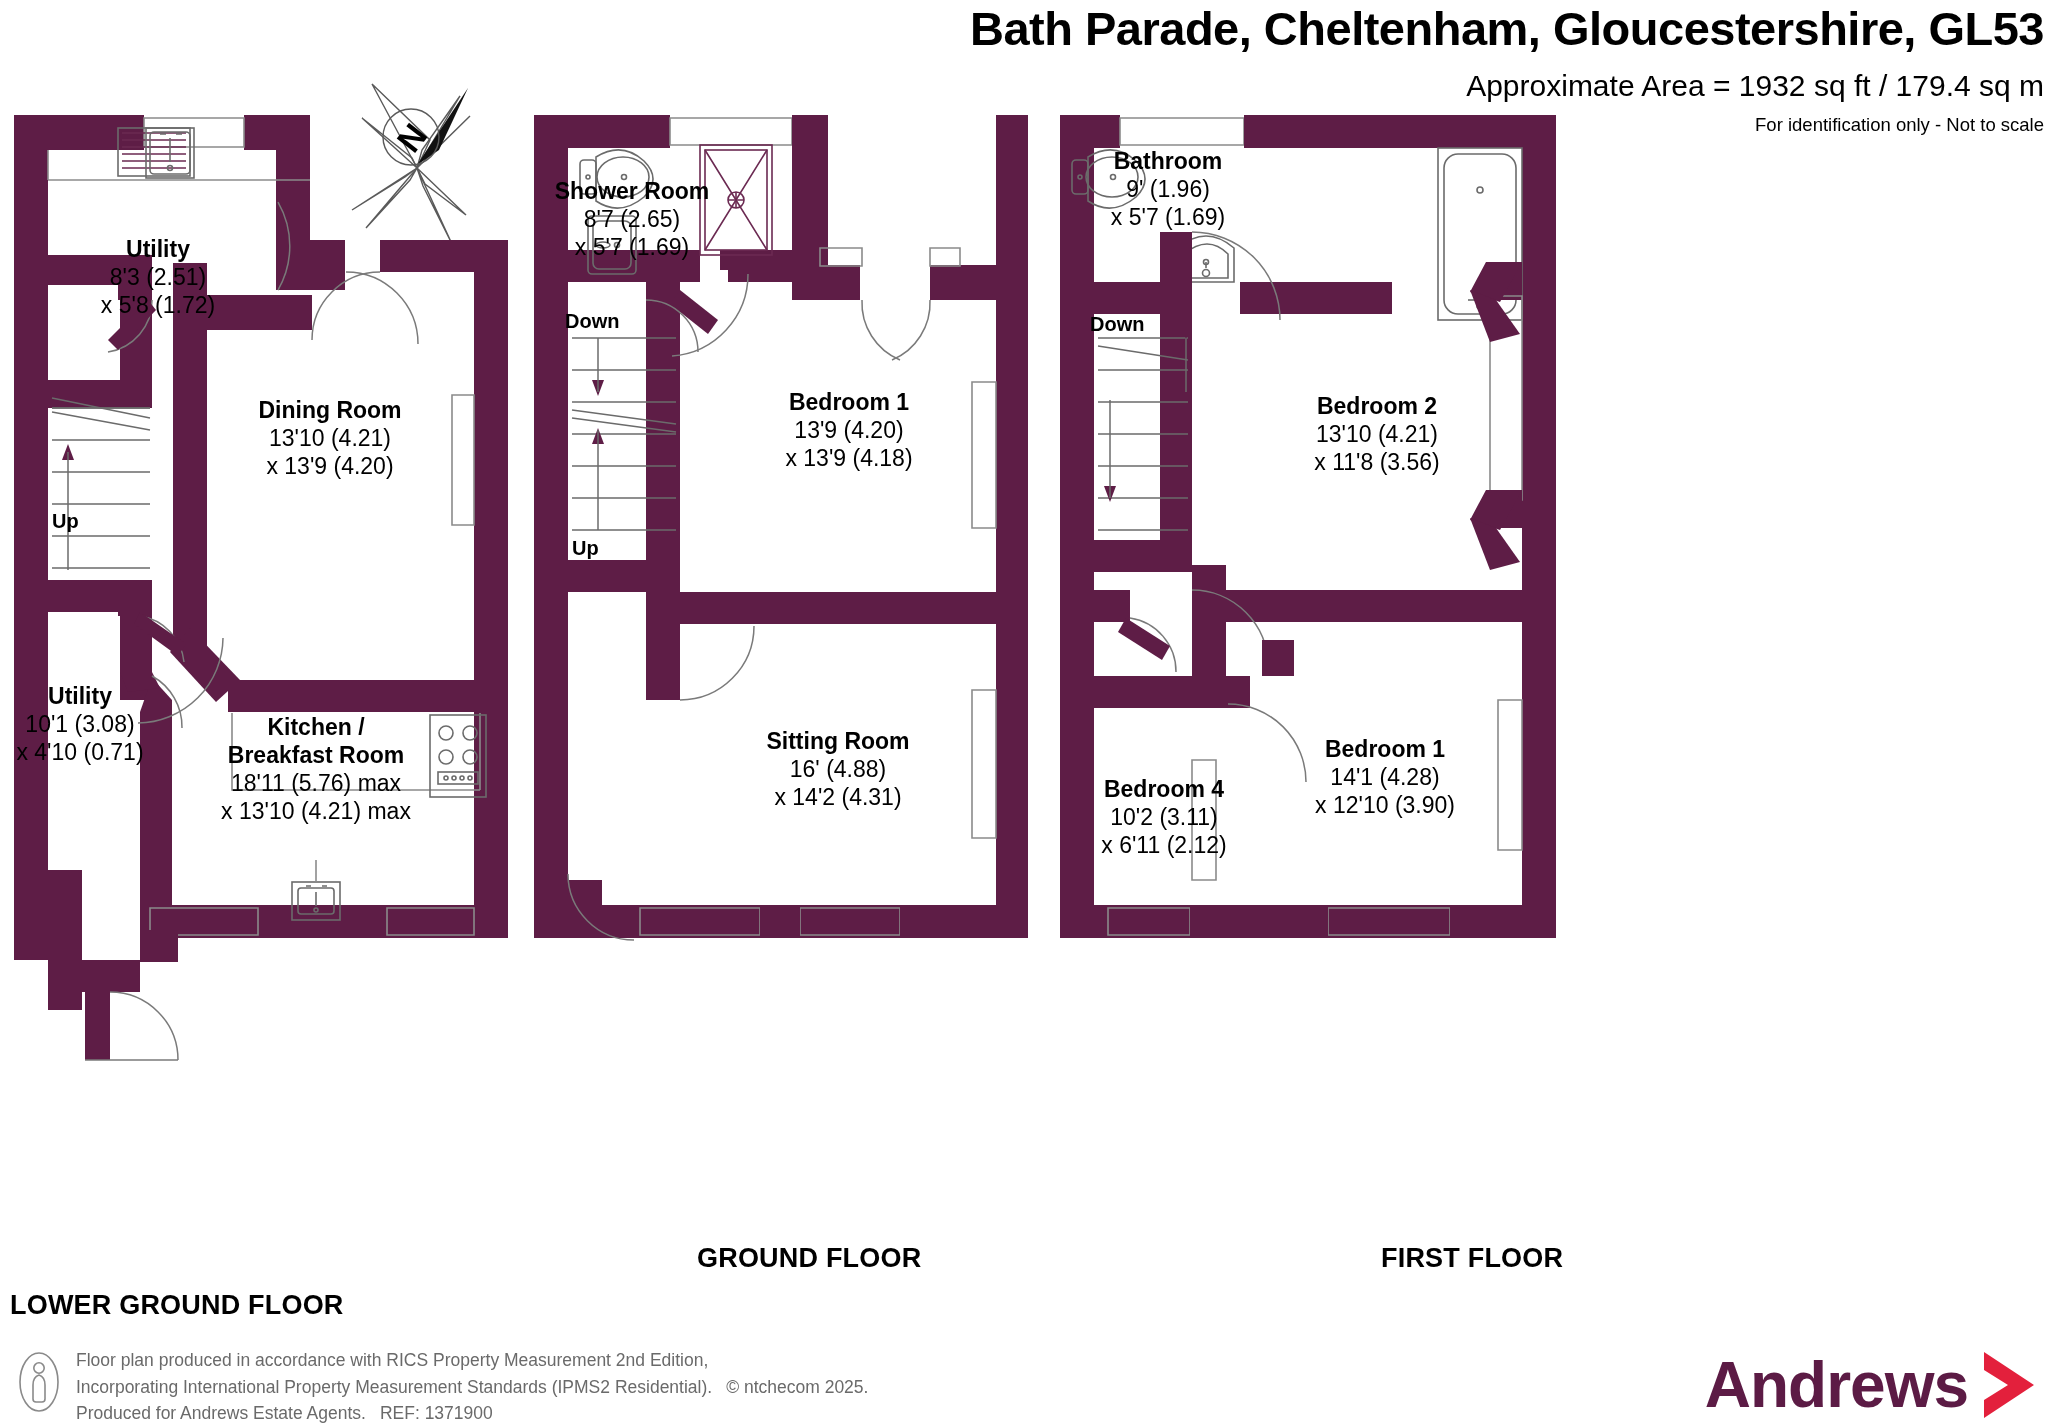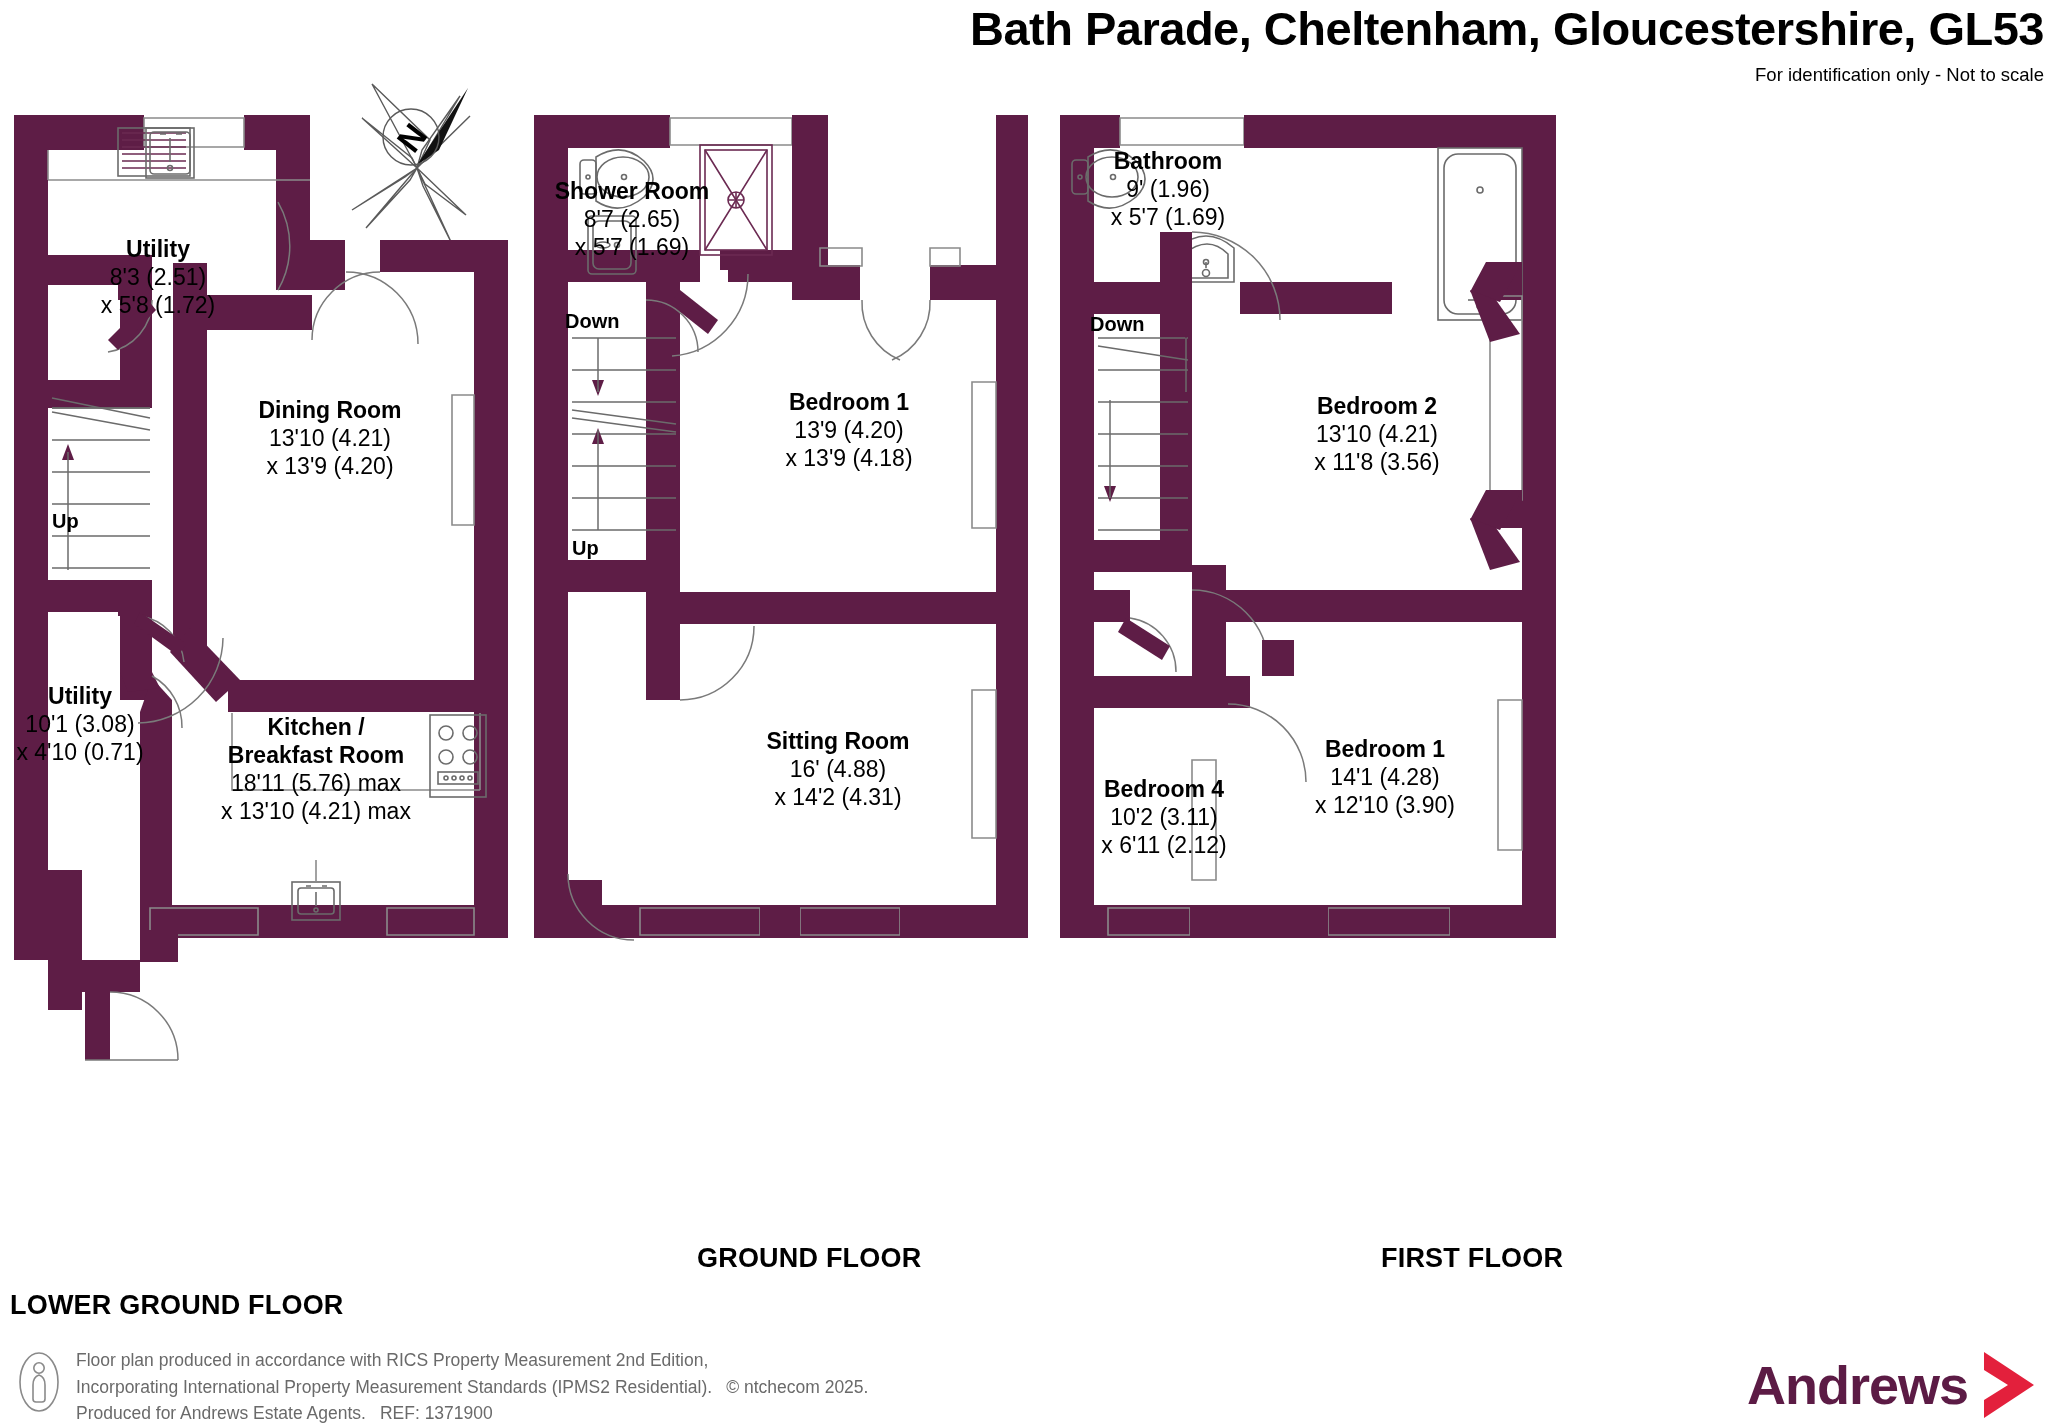--- a/index.html
+++ b/index.html
@@ -127,21 +127,21 @@
   #logo {
     position: absolute;
     right: 8px;
     top: 1348px;
     height: 74px;
     display: flex;
     align-items: center;
     gap: 10px;
   }
   #logo-word {
-    font-size: 54px;
+    font-size: 64px;
     font-weight: bold;
     color: #5c1b45;
     letter-spacing: -1px;
     line-height: 1;
   }
   #logo-chevron { display:block; }
 
   
   .wall      { fill: #5e1d46; }
   .thinline  { fill: none; stroke: #8b8b8b; stroke-width: 1.6; }
@@ -152,20 +152,21 @@
   .arrow     { fill: #5e1d46; }
   .compass-ln{ fill: none; stroke: #5a5a5a; stroke-width: 1.4; }
 </style>
 </head>
 <body>
 
 <div id="root">
 
   <div id="header">
     <div id="title">Bath Parade, Cheltenham, Gloucestershire, GL53</div>
+    <div id="area-line">Approximate Area = 1932 sq ft / 179.4 sq m</div>
     <div id="ident-line">For identification only - Not to scale</div>
   </div>
 
   <svg id="plans" viewBox="0 0 2048 1427">
 
     <g>
       <path class="compass-ln" d="M417 168 L372 84 L430 140 Z"></path>
       <path class="compass-ln" d="M417 168 L352 210 L405 177 Z"></path>
       <path class="compass-ln" d="M417 168 L466 215 L425 184 Z"></path>
       <path class="compass-ln" d="M417 168 L460 96 L422 150 Z"></path>

